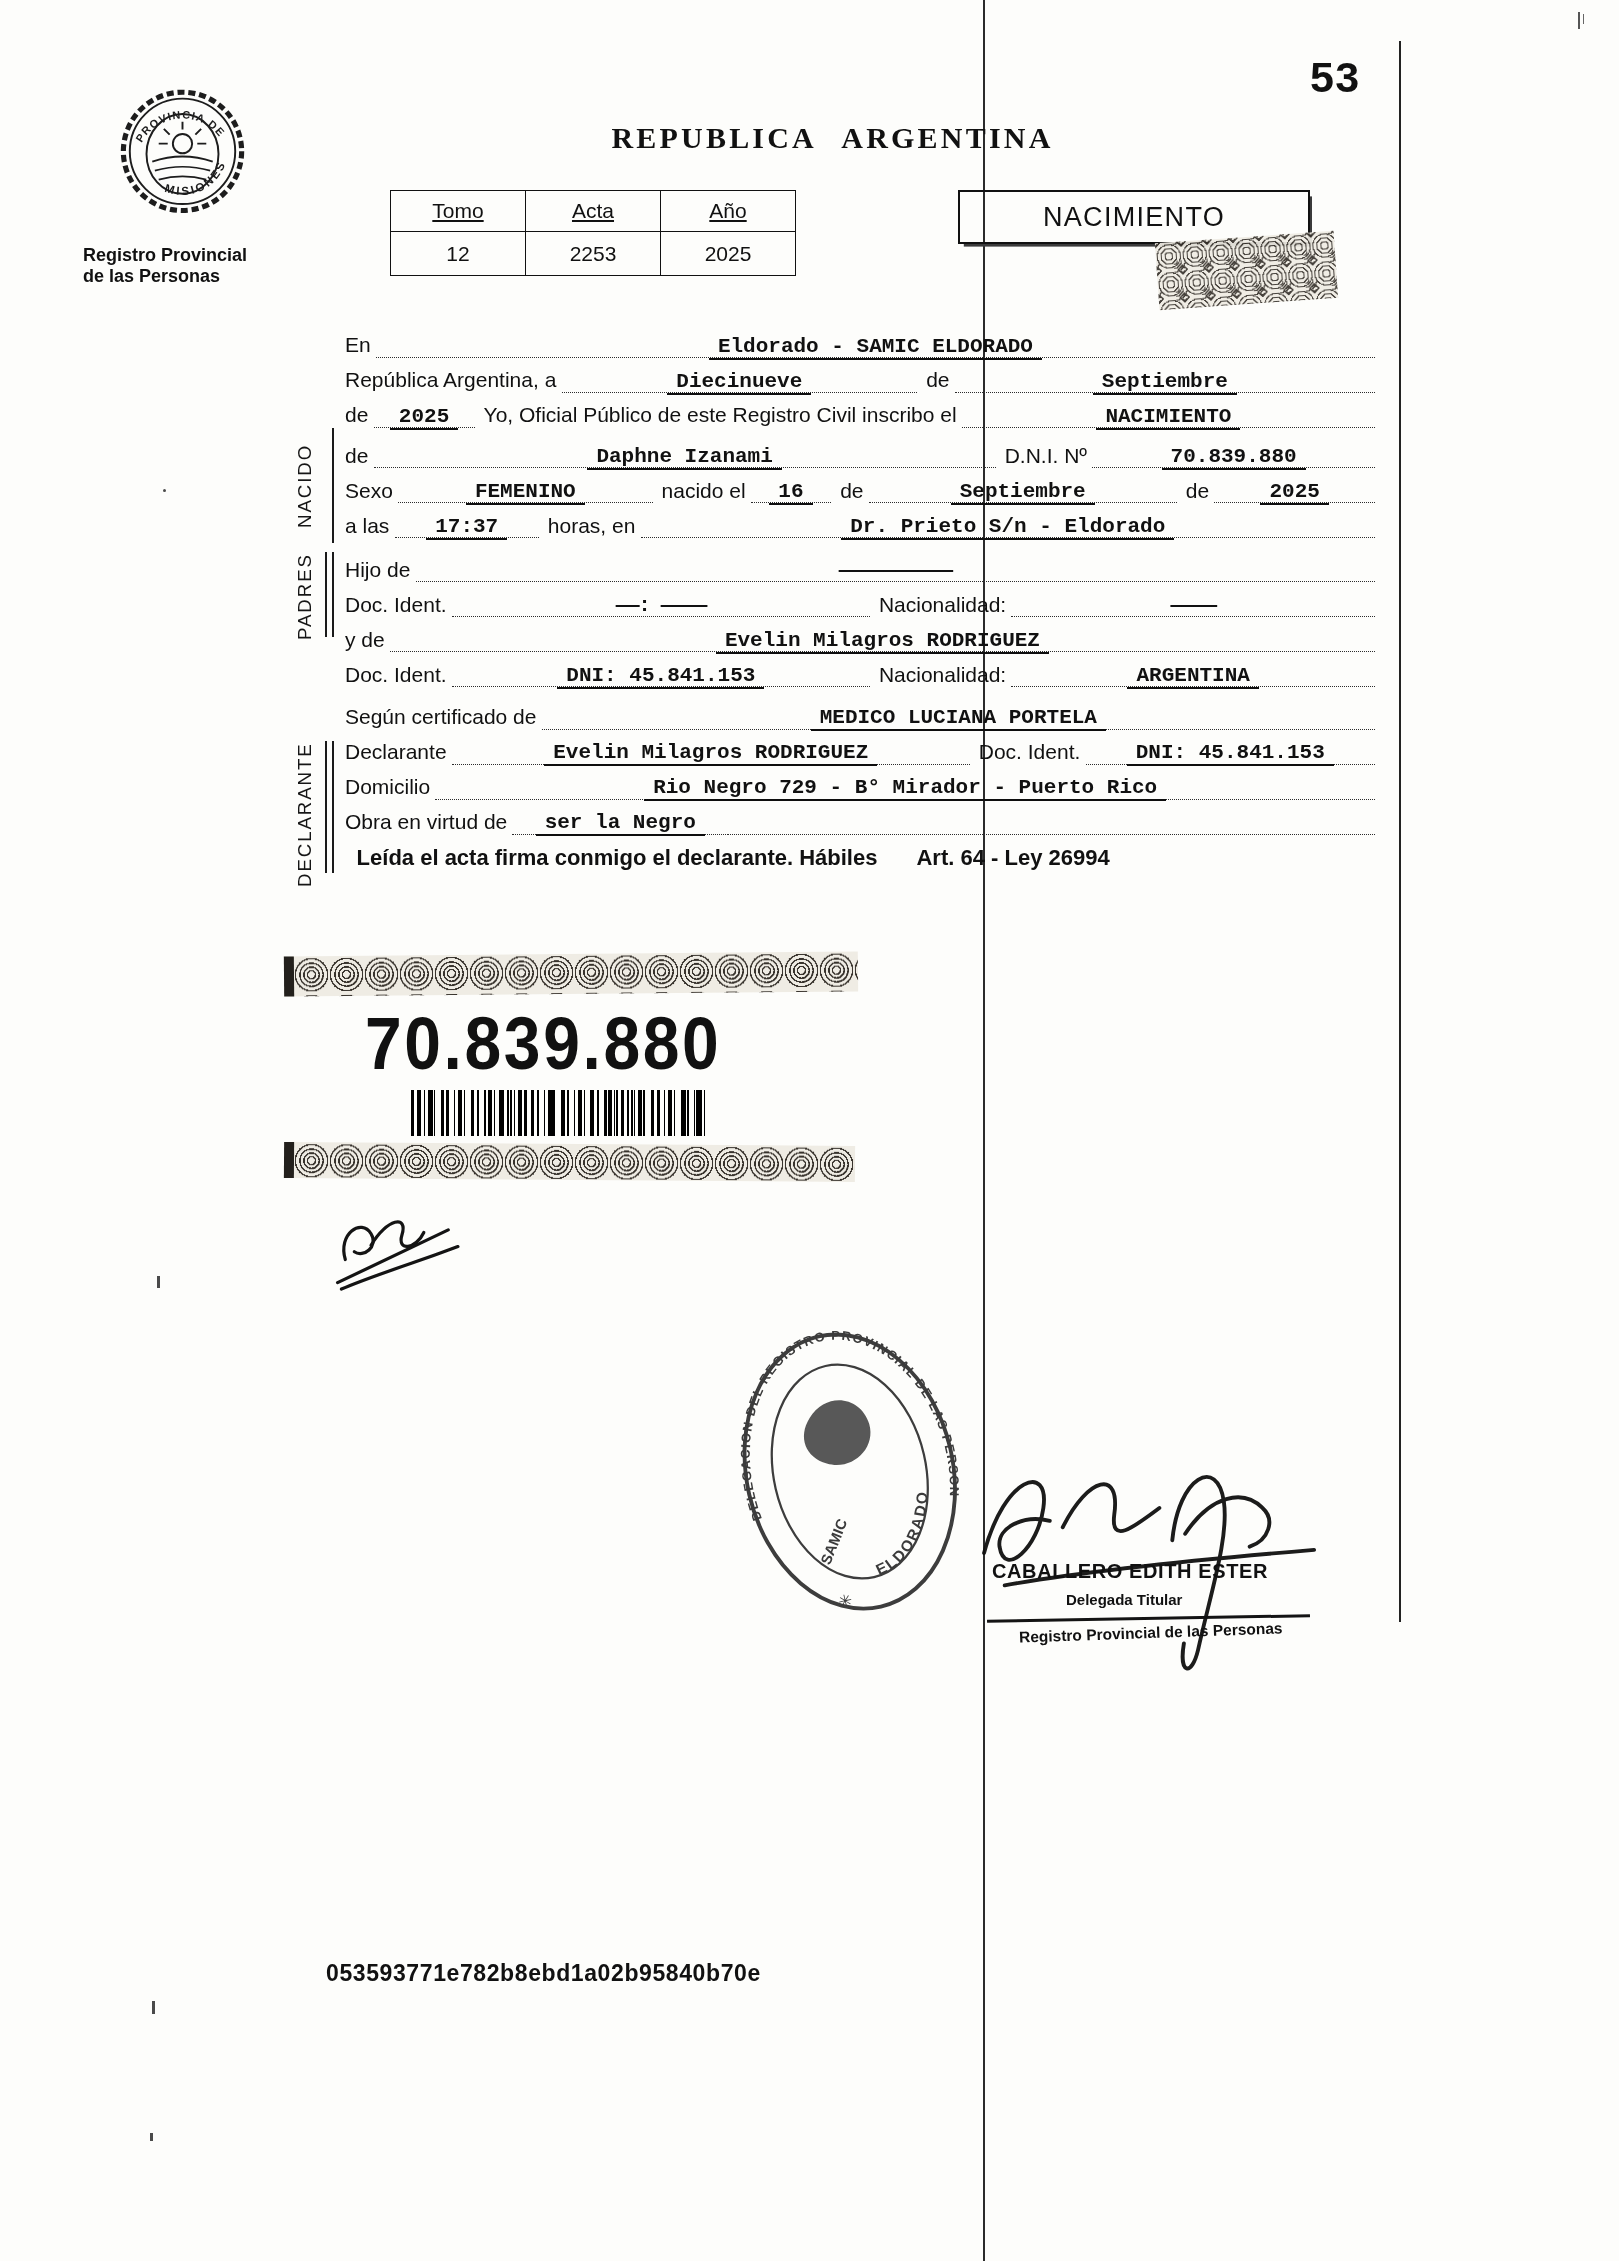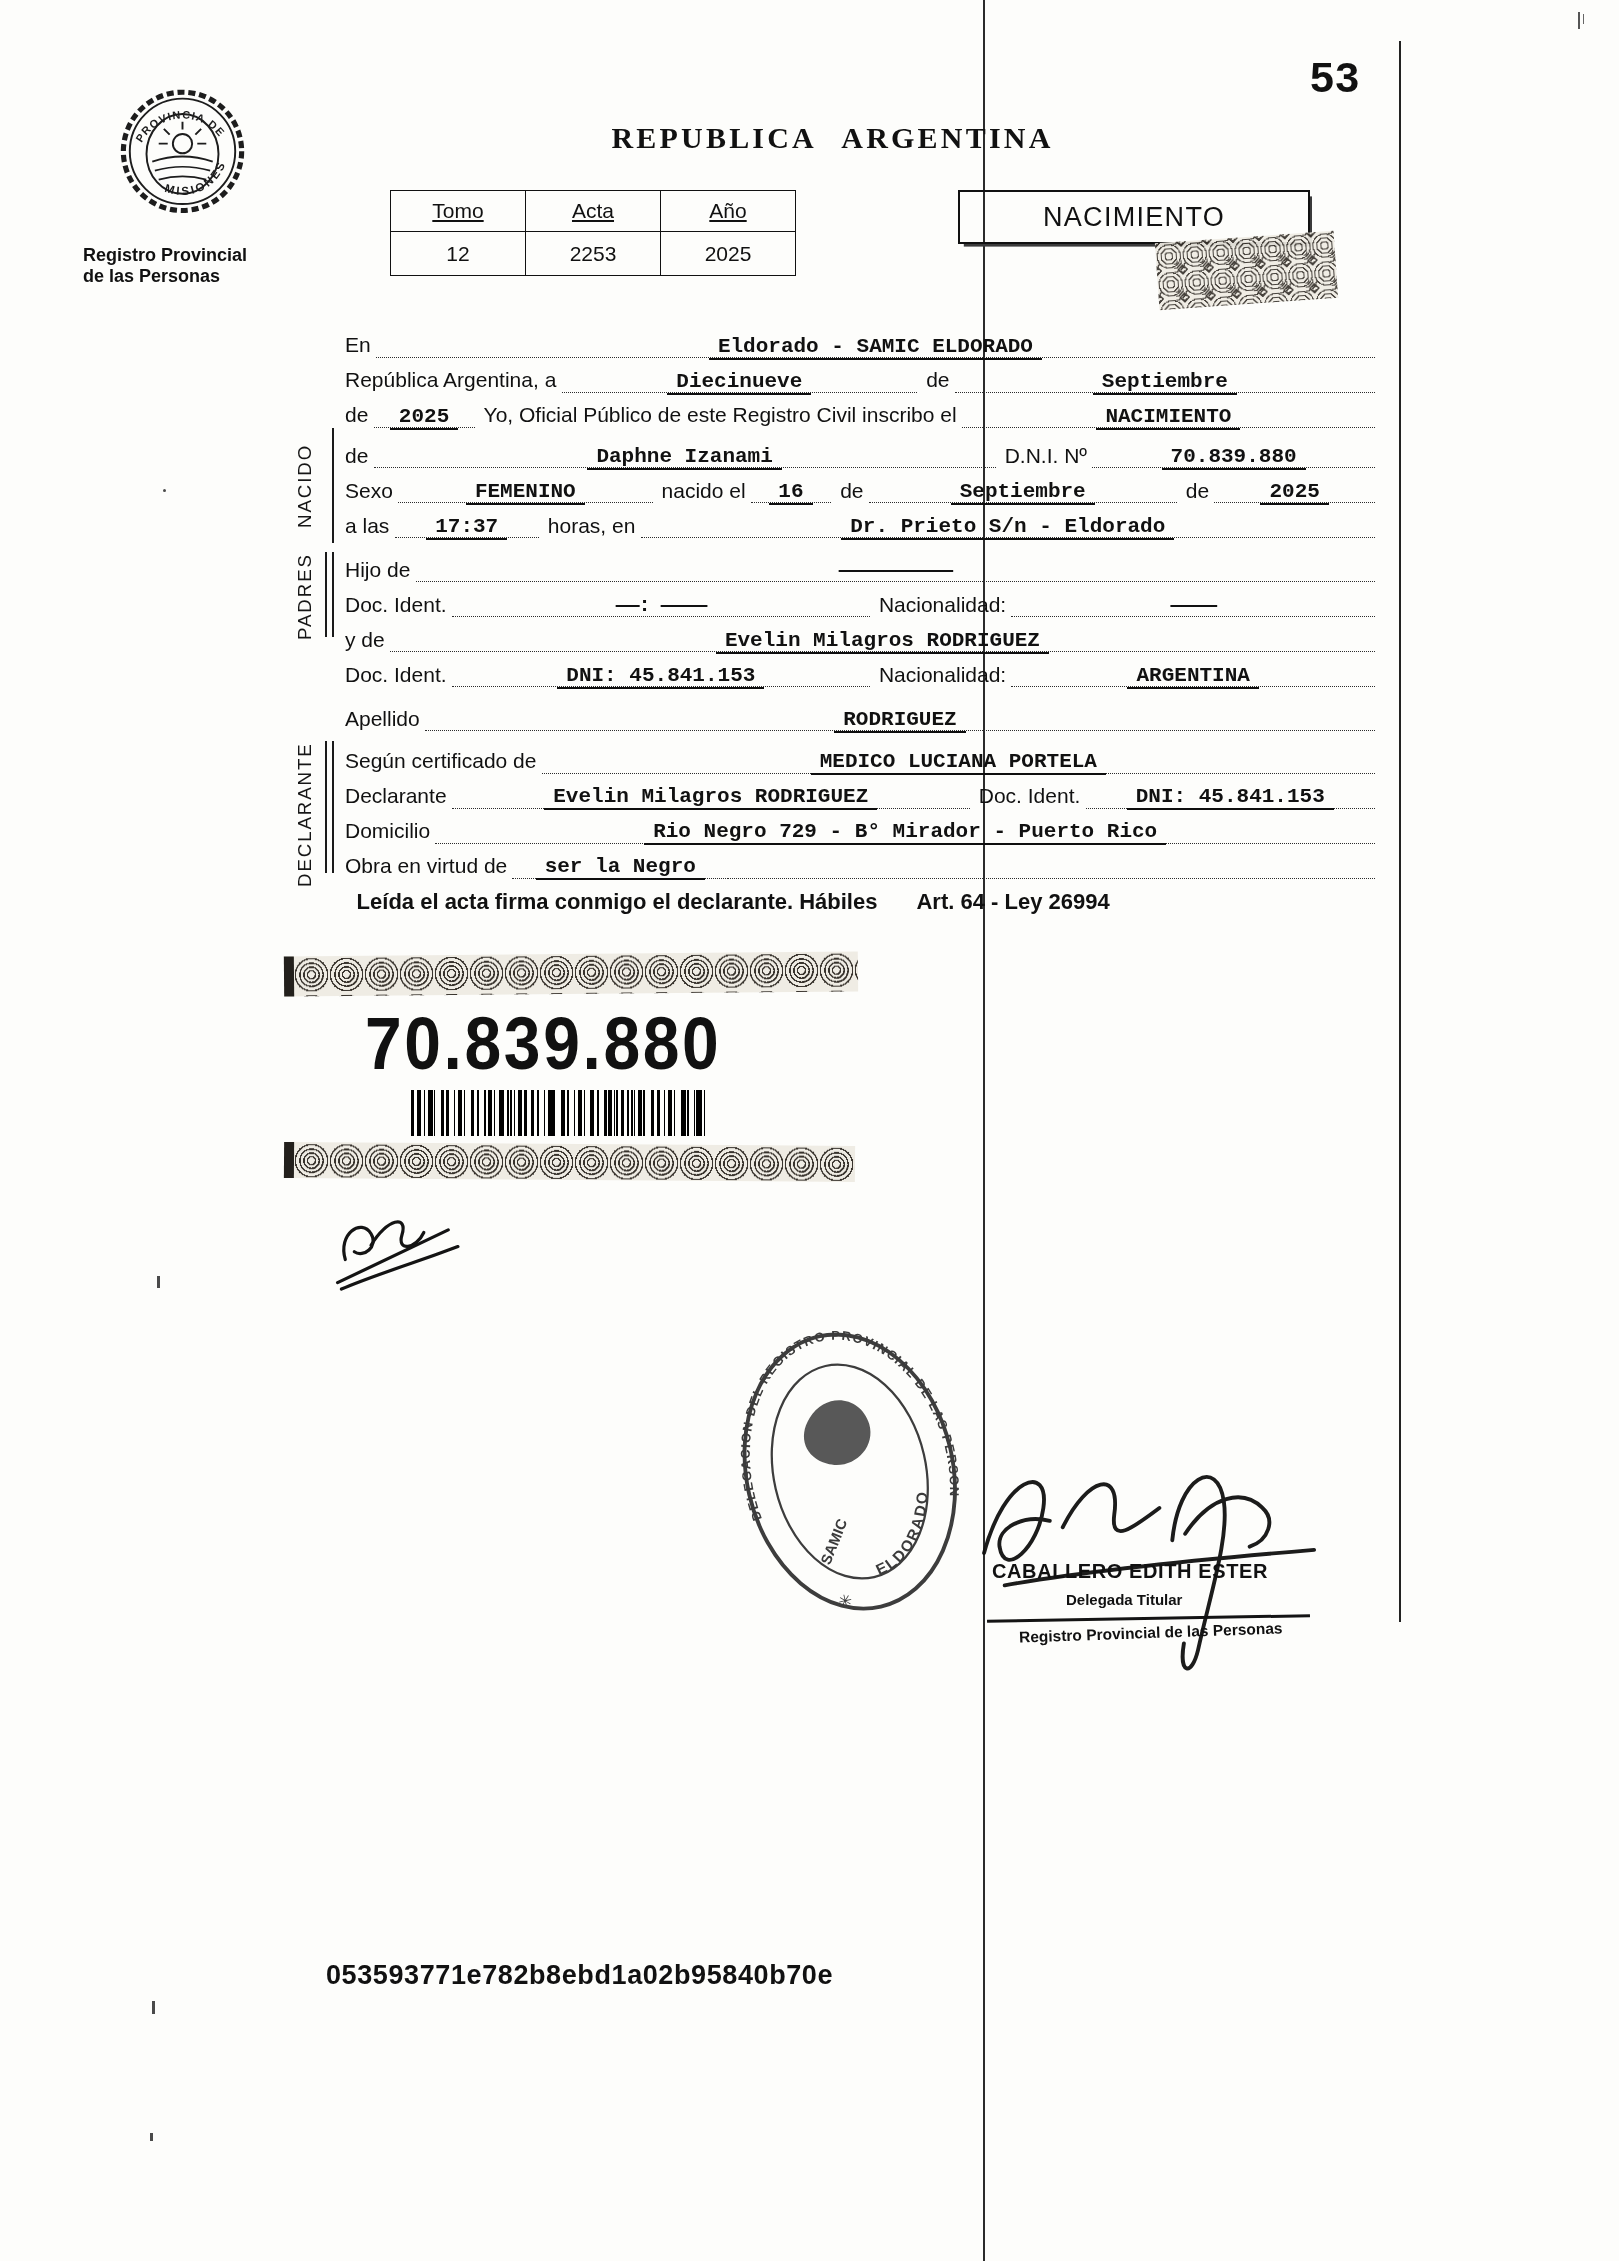--- a/index.html
+++ b/index.html
@@ -78,21 +78,21 @@
 
   
   .sig1{position:absolute;left:326px;top:1195px;}
   .oval-stamp{position:absolute;left:726px;top:1320px;transform:rotate(-13deg);opacity:.92;}
   .sig2{position:absolute;left:966px;top:1437px;}
   .sig-name{position:absolute;left:992px;top:1560px;font-size:20px;font-weight:700;letter-spacing:0.6px;}
   .sig-title{position:absolute;left:1066px;top:1591px;font-size:15px;font-weight:600;}
   .sig-line{position:absolute;left:987px;top:1617px;width:323px;height:2.6px;background:#141414;transform:rotate(-1deg);}
   .sig-org{position:absolute;left:1019px;top:1624px;font-size:15.5px;font-weight:700;transform:rotate(-2deg);}
 
-  .footer-code{position:absolute;left:326px;top:1960px;font-size:27px;font-weight:700;letter-spacing:0.6px;}
+  .footer-code{position:absolute;left:326px;top:1960px;font-size:23px;font-weight:700;letter-spacing:0.6px;}
 
   .mark{position:absolute;background:#4a4a4a;}
 </style>
 </head>
 <body>
 
 <div id="page">
 
   <div class="fold-line"></div>
   <div class="right-line"></div>
@@ -217,24 +217,20 @@
       <span class="fill"><span class="val">Evelin Milagros RODRIGUEZ</span></span>
     </div>
 
     <div class="row">
       <span class="lbl">Doc. Ident.</span>
       <span class="fill" style="flex-grow:1.15"><span class="val">DNI: 45.841.153</span></span>
       <span class="lbl mid">Nacionalidad:</span>
       <span class="fill" style="flex-grow:1"><span class="val">ARGENTINA</span></span>
     </div>
 
-    <div class="row" style="margin-top:9px">
-      <span class="lbl">Apellido</span>
-      <span class="fill"><span class="val">RODRIGUEZ</span></span>
-    </div>
 
     <div class="row" style="margin-top:7.7px">
       <span class="lbl">Según certificado de</span>
       <span class="fill"><span class="val">MEDICO LUCIANA PORTELA</span></span>
     </div>
 
     <div class="row">
       <span class="lbl">Declarante</span>
       <span class="fill" style="flex-grow:1.7"><span class="val">Evelin Milagros RODRIGUEZ</span></span>
       <span class="lbl mid">Doc. Ident.</span>

